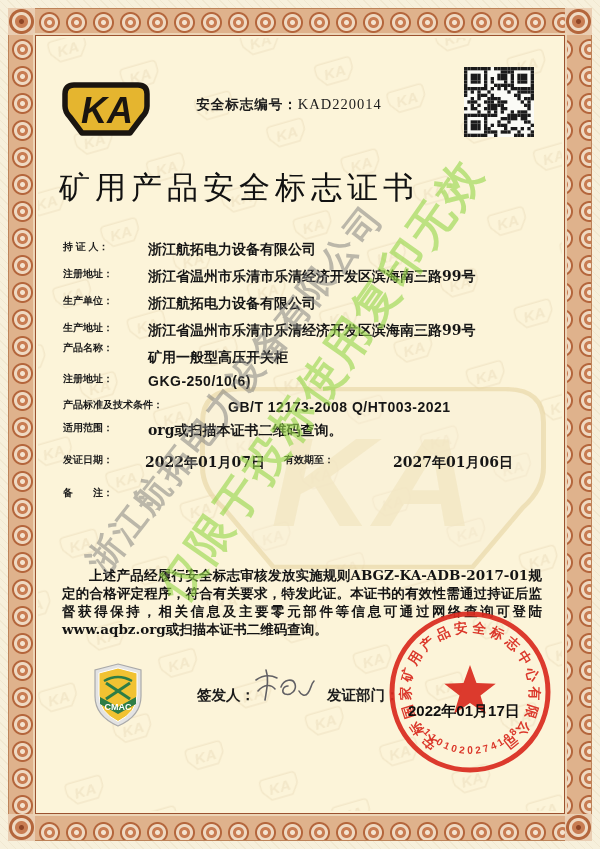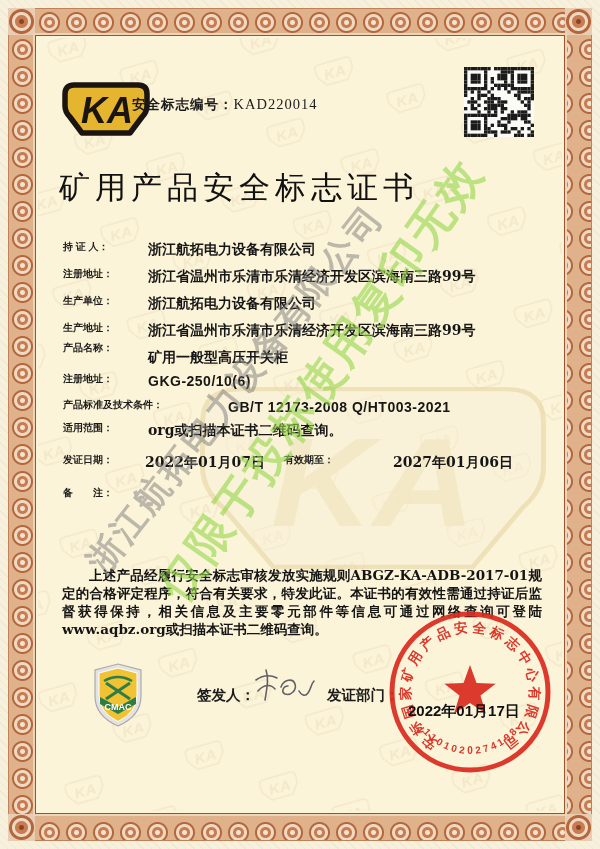--- a/index.html
+++ b/index.html
@@ -18,21 +18,21 @@
   }
   .rosette{position:absolute;width:27px;height:27px;
     background:radial-gradient(circle at 50% 50%, #8e4526 2px, #c87c52 3px 6px, #efd9c2 7px 9px, #b4663c 10px 12px, #e9cdb2 13px);}
   
   .content-bg{
     position:absolute;inset:35px;background:#fcf4d9;
     border:1.6px solid #9b522f;box-shadow:0 0 0 2px #ecd4b6;
   }
   .tiles,.ghost{position:absolute;pointer-events:none;}
   .abs{position:absolute;}
-  .mark-line{left:132px;top:96px;width:330px;text-align:left;font-size:13.5px;color:#1c1c1c;}
+  .mark-line{left:124px;top:96px;width:330px;text-align:center;font-size:13.5px;color:#1c1c1c;}
   .mark-line .cn{font-weight:700;letter-spacing:1px;}
   .mark-line .no{font-family:"Liberation Serif",serif;font-size:14.5px;letter-spacing:1px;}
   .title{left:0;top:167px;width:478px;text-align:center;font-size:31px;font-weight:400;
          letter-spacing:5px;color:#111;}
   .row-label{left:63px;font-size:10px;font-weight:700;color:#1b1b1b;white-space:pre;}
   .row-value{left:148px;font-size:14px;font-weight:600;color:#161616;
              font-family:"DejaVu Serif",serif;white-space:nowrap;}
   .v-code{font-family:"Liberation Sans",sans-serif;font-weight:700;font-size:14px;letter-spacing:0.5px;}
   .statement{left:62px;top:566px;width:480px;font-size:13.5px;line-height:18px;
              font-weight:700;color:#141414;font-family:"DejaVu Serif",serif;

